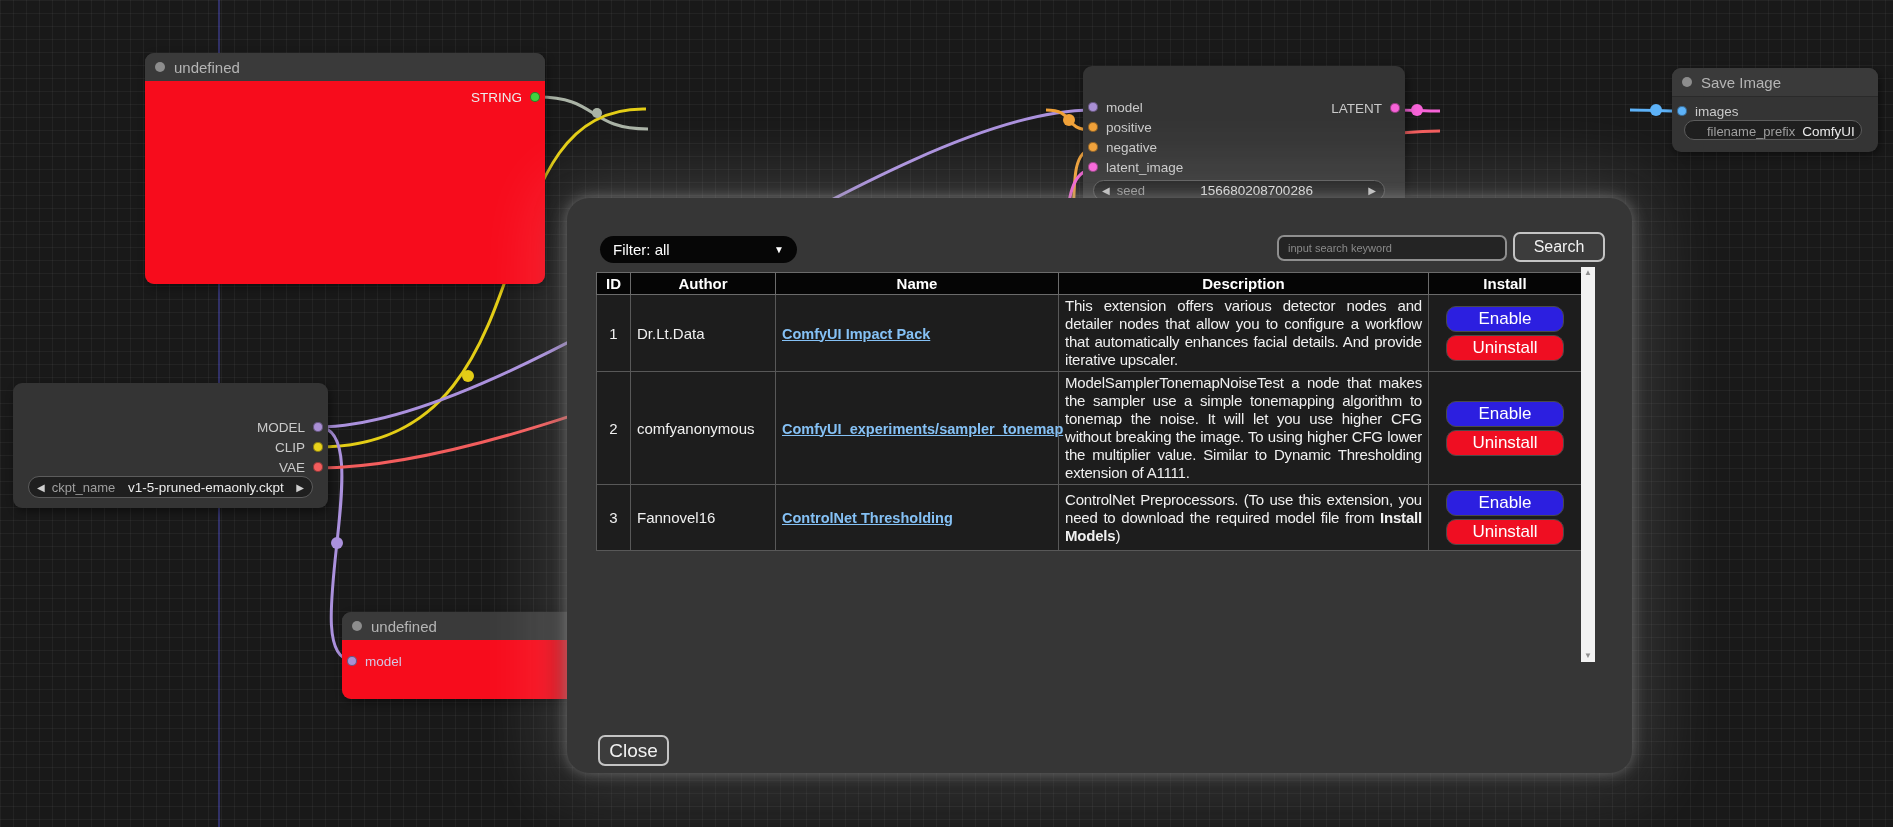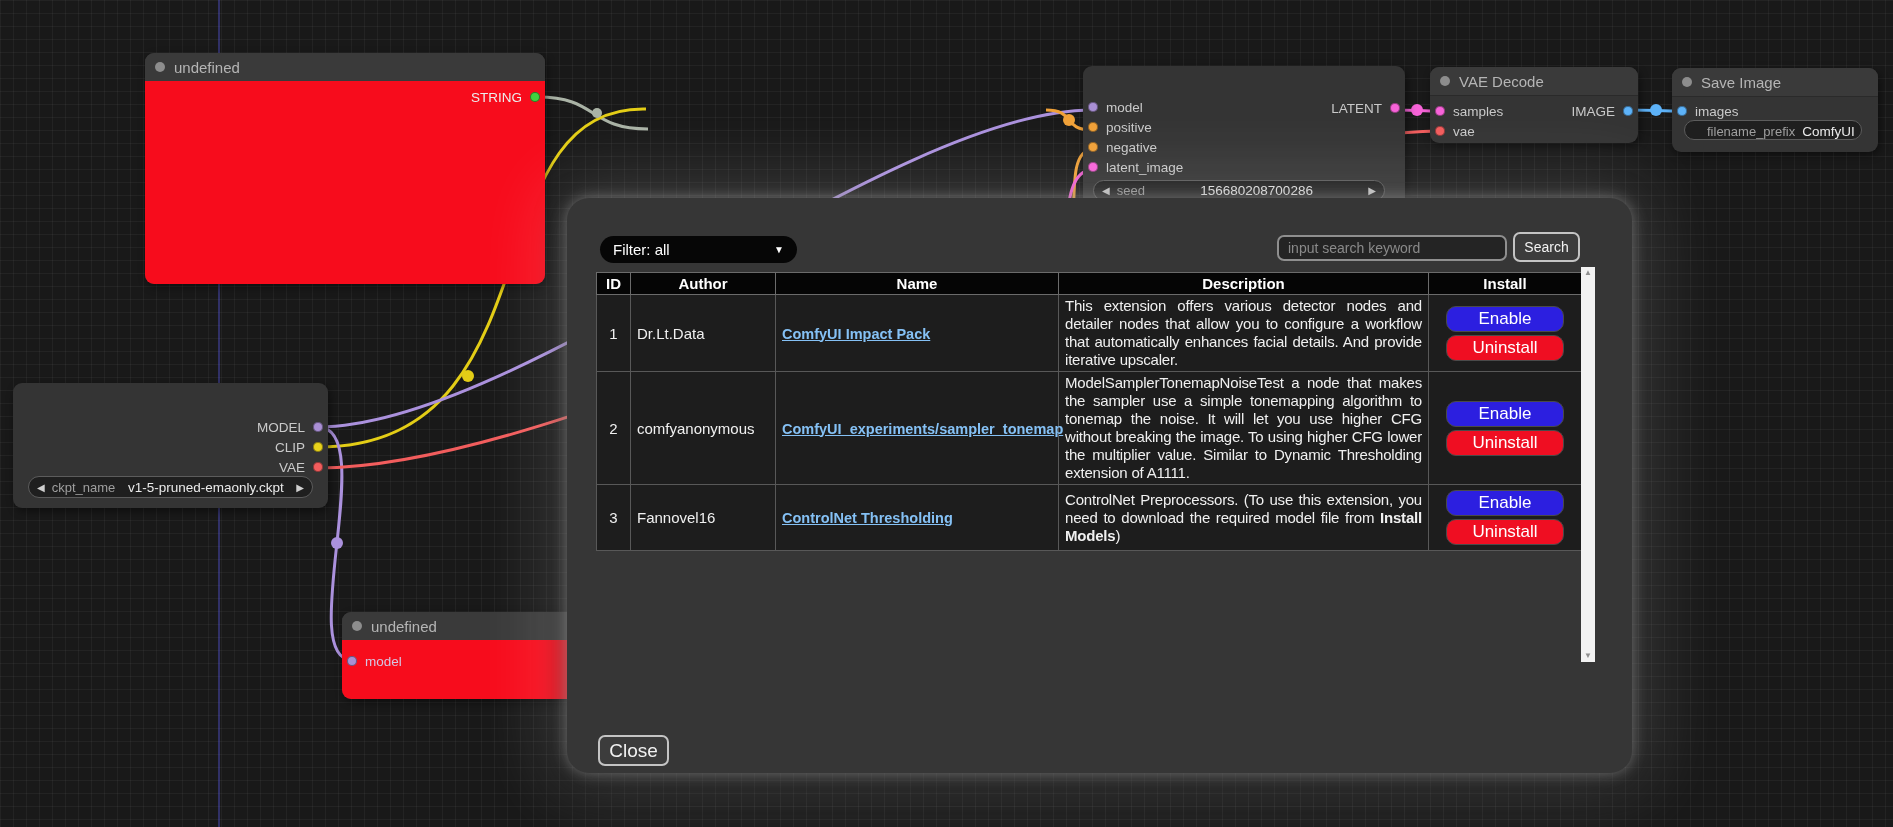--- a/index.html
+++ b/index.html
@@ -29,24 +29,24 @@
   .warr{color:#cfcfcf;font-size:10px;flex:none;}
   .wval{color:#eaeaea;font-size:13.5px;flex:1;text-align:center;}
   .wval.right{flex:none;margin-left:auto;}
   
   .dialog{position:absolute;left:567px;top:198px;width:1065px;height:575px;background:#363636;border-radius:22px;
     box-shadow:0 0 16px rgba(255,255,255,0.35),0 0 70px 22px rgba(255,255,255,0.15),0 6px 30px rgba(0,0,0,0.6);}
   .dlg-select{position:absolute;left:33px;top:38px;width:197px;height:27px;background:#060606;border-radius:14px;
     color:#fff;font-size:15px;display:flex;align-items:center;padding:0 13px;box-sizing:border-box;cursor:pointer;}
   .chev{margin-left:auto;font-size:10px;color:#fff;}
   .dlg-search{position:absolute;left:710px;top:37px;width:230px;height:26px;background:#242424;border:2px solid #8f8f8f;
-    border-radius:7px;color:#ddd;font-size:14px;padding:0 9px;box-sizing:border-box;outline:none;}
+    border-radius:7px;color:#ddd;font-size:11px;padding:0 9px;box-sizing:border-box;outline:none;}
   .dlg-search::placeholder{color:#8a8a8a;}
   .dlg-btn{background:#3c3c3c;border:2px solid #c4c4c4;border-radius:7px;color:#f2f2f2;cursor:pointer;}
-  .dlg-search-btn{position:absolute;left:946px;top:34px;width:67px;height:30px;font-size:14px;}
+  .dlg-search-btn{position:absolute;left:946px;top:34px;width:92px;height:30px;font-size:16px;}
   .dlg-close{position:absolute;left:31px;top:537px;width:71px;height:31px;font-size:19px;}
   .tablewrap{position:absolute;left:29px;top:69px;width:999px;height:395px;}
   table.ext{width:985px;border-collapse:collapse;table-layout:fixed;margin-top:5px;}
   table.ext th{background:#050505;color:#fff;font-weight:bold;font-size:15px;height:21px;padding:0;border:1px solid #6b6b6b;}
   table.ext td{background:#1d1d1d;border:1px solid #585858;color:#f0f0f0;vertical-align:middle;padding:2px 6px;font-size:15px;}
   td.cell-id{text-align:center;}
   td.cell-desc{font-size:13.5px;letter-spacing:-0.2px;line-height:18px;text-align:justify;vertical-align:top;padding:3px 5px;}
   a.ext-link{color:#85c1f5;font-weight:bold;font-size:14.5px;text-decoration:underline;}
   td.cell-install{text-align:center;padding:3px 0;}
   .ibtn{display:block;margin:3px auto;width:118px;height:26px;border:1px solid #4a4a4a;border-radius:10px;
@@ -117,38 +117,20 @@
         <span class="dot" style="background:#f763d8"></span>
       </div>
     <div class="widget" style="left:10px;top:114px;width:292px;height:21px;box-sizing:border-box;">
       <span class="warr">◀</span>
       <span>seed</span>
       <span class="wval">156680208700286</span>
       <span class="warr">▶</span>
     </div>
   </div>
 
-  <div class="node" style="left:1430px;top:67px;width:208px;height:76px;">
-    <div class="ntitle">
-        <span class="tdot"></span>
-        <span>VAE Decode</span>
-      </div>
-    <div class="port in" style="top:36px">
-        <span class="dot" style="background:#f763d8"></span>
-        <span class="plabel">samples</span>
-      </div>
-    <div class="port in" style="top:56px">
-        <span class="dot" style="background:#f25d5d"></span>
-        <span class="plabel">vae</span>
-      </div>
-    <div class="port out" style="top:36px">
-        <span class="plabel">IMAGE</span>
-        <span class="dot" style="background:#5db2f8"></span>
-      </div>
-  </div>
 
   <div class="node" style="left:1672px;top:68px;width:206px;height:84px;">
     <div class="ntitle">
         <span class="tdot"></span>
         <span>Save Image</span>
       </div>
     <div class="port in" style="top:35px">
         <span class="dot" style="background:#5db2f8"></span>
         <span class="plabel">images</span>
       </div>

